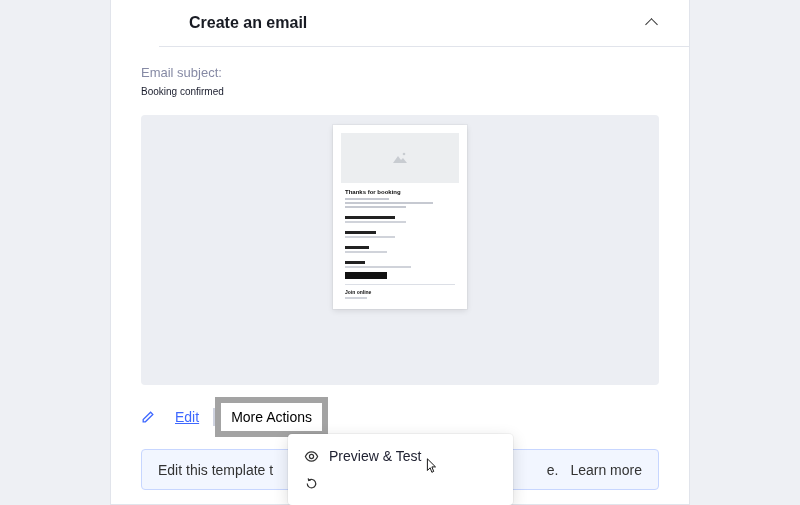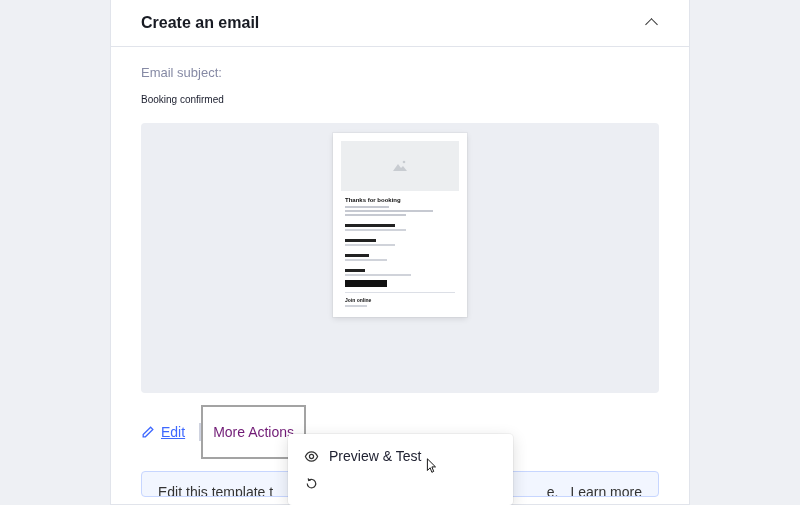--- a/index.html
+++ b/index.html
@@ -24,20 +24,21 @@
       display: flex;
       flex-direction: column;
     }
     .header {
       display: flex;
       align-items: center;
       justify-content: space-between;
       padding: 14px 30px 14px 30px;
       border-bottom: 1px solid #e1e4eb;
       cursor: pointer;
+      margin-left: 48px;
     }
     .header-title {
       font-size: 16px;
       font-weight: 600;
       color: #181b23;
     }
     .chevron-up {
       width: 14px;
       height: 14px;
       display: block;
@@ -56,21 +57,21 @@
     .content {
       flex: 1;
       padding: 18px 30px 0 30px;
       display: flex;
       flex-direction: column;
       min-height: 0;
     }
     .subject-label {
       font-size: 13px;
       color: #868aa5;
-      margin-bottom: 14px;
+      margin-bottom: 6px;
     }
     .subject-value {
       font-size: 10px;
       color: #1a1d2d;
       margin-bottom: 18px;
     }
     .preview-pane {
       background: #eceef3;
       border-radius: 4px;
       flex: 0 0 270px;
@@ -114,56 +115,55 @@
       display: flex;
       align-items: center;
       gap: 0;
       padding: 12px 0 12px 0;
       font-size: 14px;
       color: #3e68ff;
     }
     .action-item {
       display: flex;
       align-items: center;
-      gap: 6px;
+      gap: 20px;
       padding: 2px 14px;
       cursor: pointer;
       color: #3e68ff;
       text-decoration: underline;
     }
     .action-item:first-child { padding-left: 0; }
     .vsep {
       width: 1px;
       height: 18px;
       background: #cfd3e0;
     }
     .pencil-icon svg { width: 14px; height: 14px; display:block; }
     .more-box {
-      border: 2px solid #a3a3a3;
-      padding: 17px 10px;
-      color: #701a75;
+      border: 6px solid #a3a3a3;
+      padding: 6px 10px;
+      color: #000000;
       cursor: pointer;
       position: relative;
     }
 
     .hint-banner {
       border: 1px solid #c7d6ff;
       background: #f2f6ff;
       border-radius: 4px;
       padding: 12px 16px;
       font-size: 14px;
       color: #333;
       margin-bottom: 14px;
       display: flex;
       gap: 4px;
       white-space: nowrap;
       overflow: hidden;
     }
     .hint-banner .learn {
-      text-decoration: underline;
       cursor: pointer;
     }
 
     .dropdown {
       position: absolute;
       left: 288px;
       top: 434px;
       width: 225px;
       background: #fff;
       border-radius: 4px;

